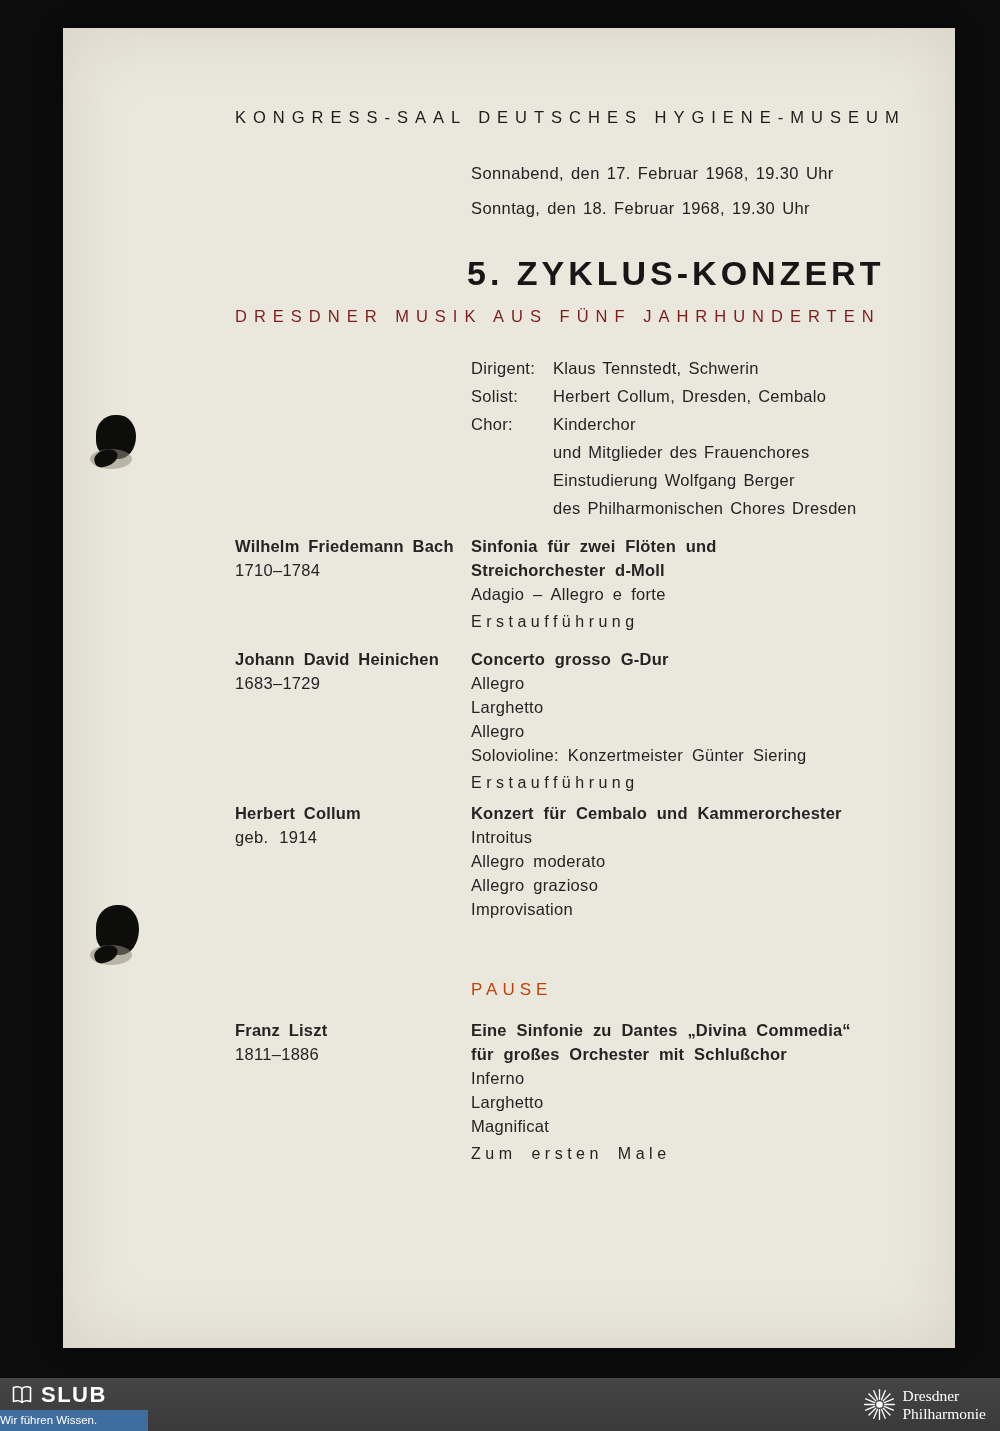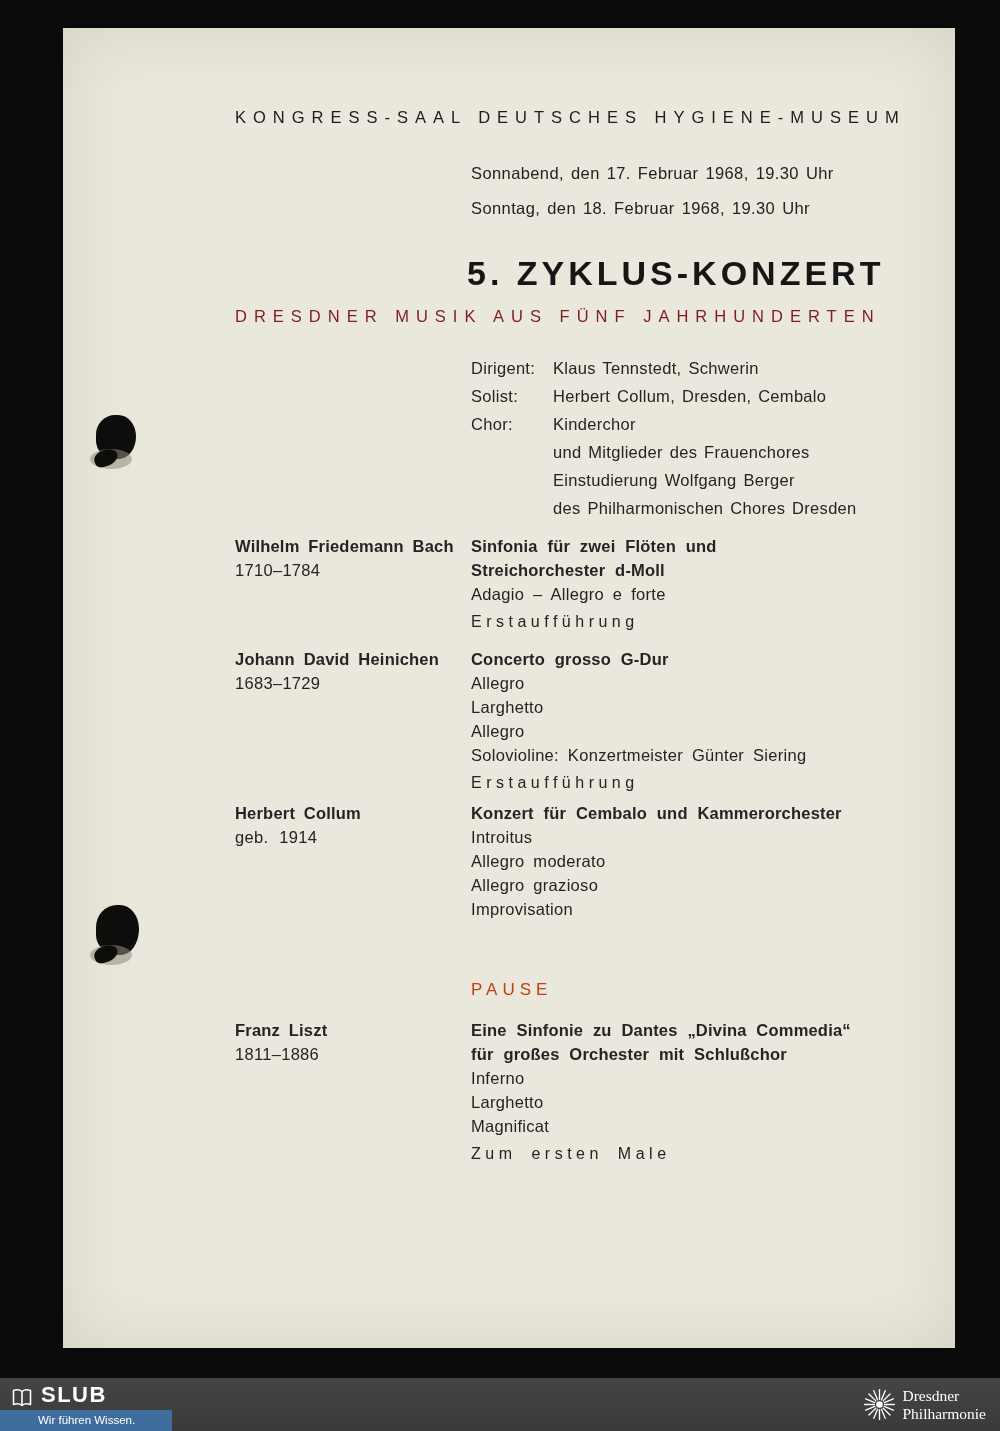--- a/index.html
+++ b/index.html
@@ -60,25 +60,25 @@
     background:#0d0d0c;border-radius:50% 50% 60% 40%;transform:rotate(-18deg);}
   .hole-1{left:33px;top:387px;width:40px;height:44px;}
   .hole-2{left:33px;top:877px;width:43px;height:50px;}
 
   
   .viewer-footer{
     position:absolute;left:0;bottom:0;width:1000px;height:53px;
     background:linear-gradient(#454545,#3a3a3a);color:#fff;
   }
   .slub{position:absolute;left:0;top:0;bottom:0;width:220px;cursor:pointer;}
-  .slub-row{position:absolute;left:10px;top:4px;display:flex;align-items:flex-end;gap:7px;}
+  .slub-row{position:absolute;left:10px;top:4px;display:flex;align-items:center;gap:7px;}
   .slub-name{font-size:22px;font-weight:700;letter-spacing:1.5px;color:#fff;}
   .slub-tagline{
-    position:absolute;left:0;bottom:0;width:172px;height:21px;box-sizing:border-box;
-    background:#3f6d9d;color:#fff;font-size:11.5px;line-height:21px;padding-left:38px;
+    position:absolute;left:0;bottom:0;width:148px;height:21px;box-sizing:border-box;
+    background:#3f6d9d;color:#fff;font-size:11.5px;line-height:21px;
     white-space:nowrap;
   }
   .phil{position:absolute;right:14px;top:8px;display:flex;align-items:center;gap:4px;cursor:pointer;}
   .phil-text{font-family:"Liberation Serif", serif;font-size:15.5px;line-height:18px;color:#fff;}
 </style>
 </head>
 <body>
 
 <div class="stage">
 

